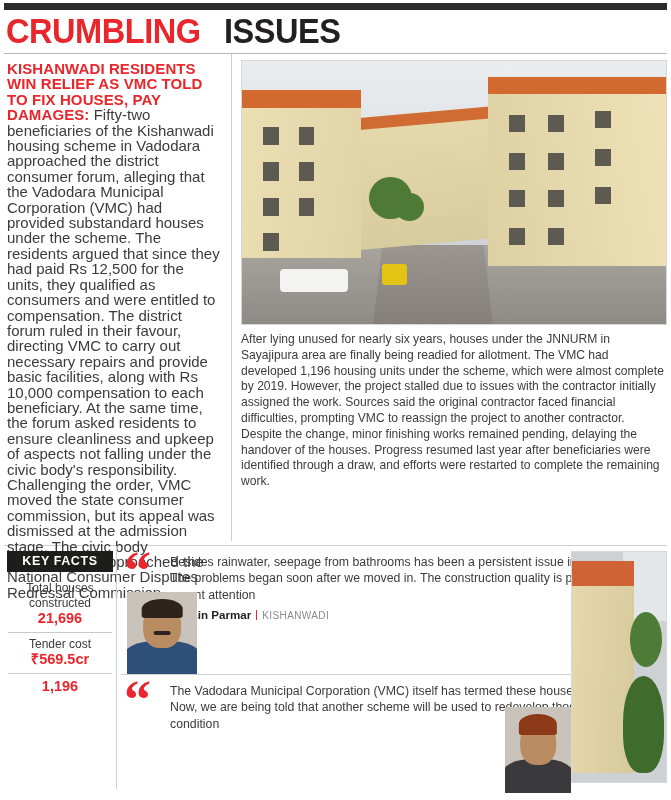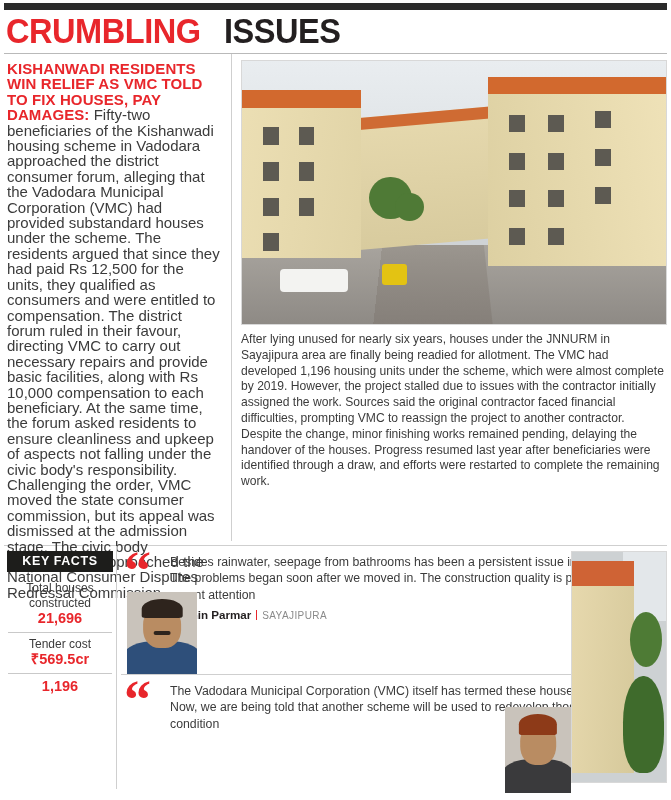--- a/index.html
+++ b/index.html
@@ -230,21 +230,21 @@
       </div>
     </div>
 
     <div class="quotes">
 
       <div class="quote first">
         <div class="qmark">“</div>
         <div class="qtext">
           <div class="qbody">Besides rainwater, seepage from bathrooms has been a persistent issue in our homes. The problems began soon after we moved in. The construction quality is poor and needs urgent attention</div>
           <div class="qattr">
-            <span class="qname">Sachin Parmar</span><span class="qdiv"></span><span class="qrole">SAYAJIPURA</span>
+            <span class="qname">Sachin Parmar</span><span class="qdiv"></span><span class="qrole">KISHANWADI</span>
           </div>
         </div>
         <div class="portrait p1">
           <div class="torso"></div>
           <div class="face"></div>
           <div class="stache"></div>
           <div class="hair"></div>
         </div>
       </div>
 

